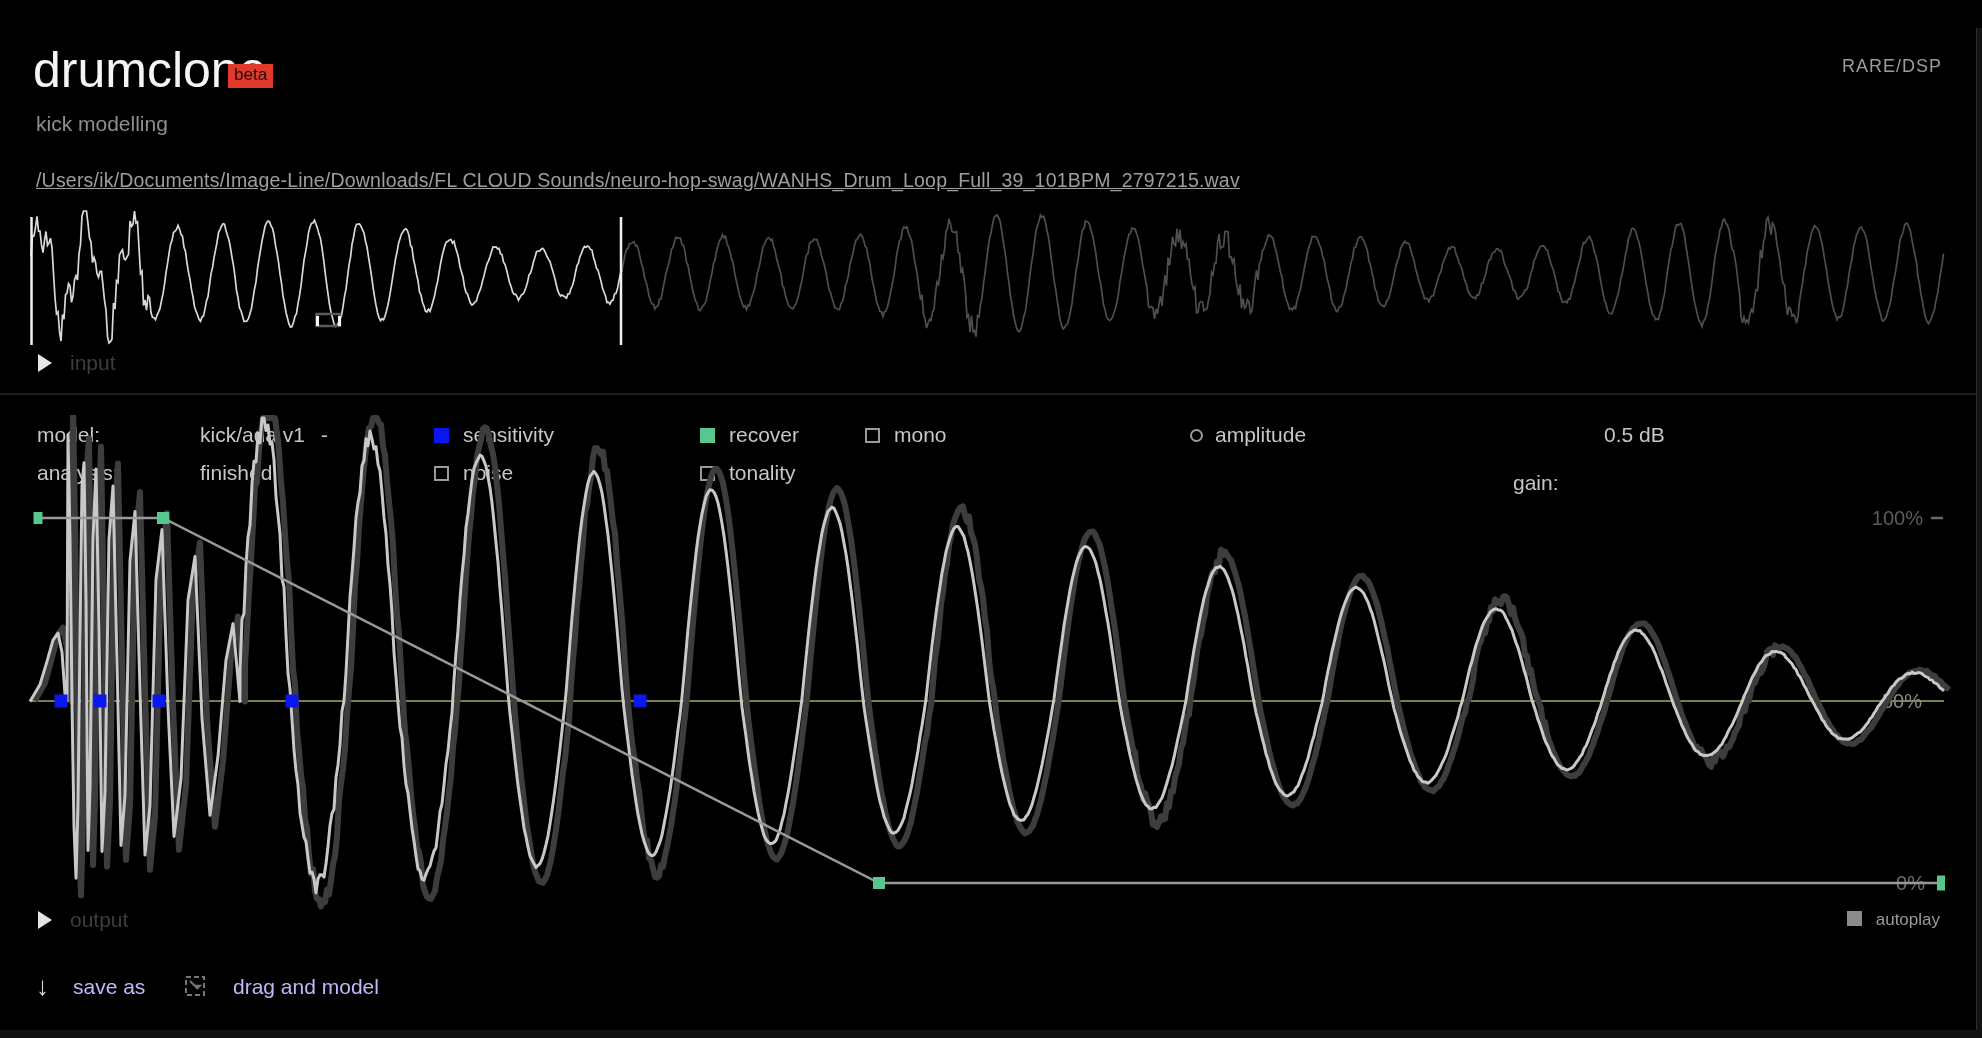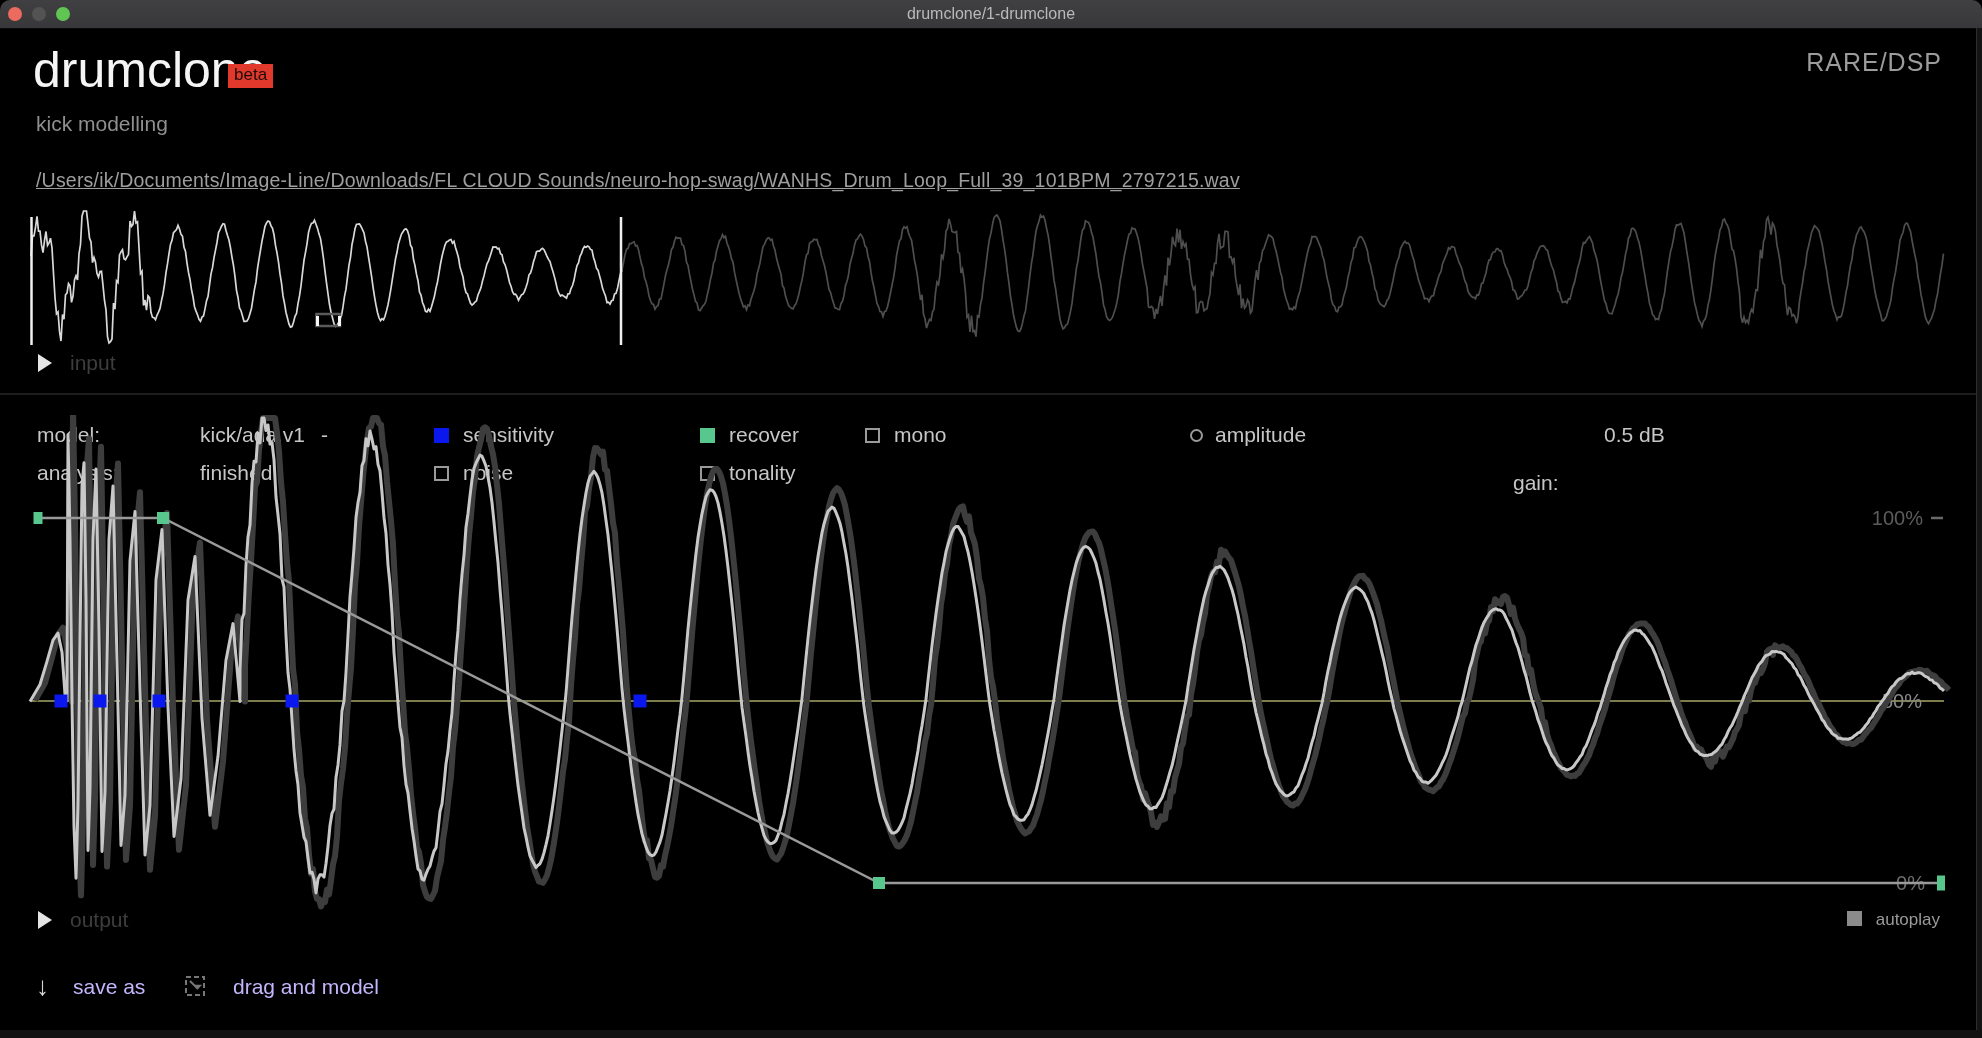--- a/index.html
+++ b/index.html
@@ -7,21 +7,21 @@
   #app{position:relative;width:1982px;height:1038px;background:#000;overflow:hidden;}
   .titlebar{position:absolute;top:0;left:0;width:100%;height:28px;background:linear-gradient(#404042,#38383a);border-radius:10px 10px 0 0;border-bottom:1px solid #0a0a0a;}
   .title-text{position:absolute;top:0;left:0;width:100%;height:28px;line-height:28px;text-align:center;color:#b9b9b9;font-size:16px;}
   .tl{position:absolute;top:7px;width:14px;height:14px;border-radius:50%;}
   .tl-red{left:8px;background:#ed6a5e;}
   .tl-mid{left:32px;background:#535353;}
   .tl-green{left:56px;background:#61c554;}
   .logo{position:absolute;left:33px;top:42px;font-size:50px;font-weight:200;color:#f5f5f5;letter-spacing:0px;line-height:56px;}
   .beta-badge{position:absolute;left:228px;top:64px;background:#e13a2c;color:#200a08;font-size:17px;padding:1px 6px 3px 6px;}
   .subtitle{position:absolute;left:36px;top:112px;font-size:21px;color:#8f8f8f;}
-  .brand{position:absolute;right:40px;top:48px;font-size:25px;color:#9c9c9c;letter-spacing:1px;}
+  .brand{position:absolute;right:40px;top:56px;font-size:18px;color:#9c9c9c;letter-spacing:1px;}
   .file-path{position:absolute;left:36px;top:169px;font-size:19.5px;color:#9e9e9e;text-decoration:underline;letter-spacing:0.2px;cursor:pointer;}
   svg{position:absolute;left:0;display:block;}
   #in-svg{top:205px;}
   #out-svg{top:415px;}
   .play-tri{position:absolute;width:0;height:0;border-top:9px solid transparent;border-bottom:9px solid transparent;border-left:14px solid #e5e5e5;cursor:pointer;}
   .dim-label{position:absolute;font-size:21px;color:#3d3d3d;}
   .divider{position:absolute;left:0;top:393px;width:100%;height:2px;background:#1d1d1d;}
   .ctl{position:absolute;font-size:21px;color:#c6c6c6;white-space:nowrap;}
   .cb{display:inline-block;width:15px;height:15px;vertical-align:-1px;margin-right:14px;}
   .cb-empty{background:transparent;border:2px solid #9a9a9a;width:11px;height:11px;}
@@ -37,26 +37,20 @@
   .footer-item{position:absolute;top:975px;font-size:21px;color:#c4b5fd;cursor:pointer;}
   #drag-icon{position:absolute;left:183px;top:974px;}
   .edge-right{position:absolute;right:0;top:28px;bottom:0;width:5px;background:#141414;border-left:1px solid #2e2e2e;}
   .edge-bottom{position:absolute;left:0;bottom:0;width:100%;height:8px;background:#121212;}
 </style>
 </head>
 <body>
 
 <div id="app">
 
-  <div class="titlebar">
-    <span class="tl tl-red"></span>
-    <span class="tl tl-mid"></span>
-    <span class="tl tl-green"></span>
-    <div class="title-text">drumclone/1-drumclone</div>
-  </div>
 
   <div class="logo">drumclone</div>
   <div class="beta-badge">beta</div>
   <div class="subtitle">kick modelling</div>
   <div class="brand">RARE/DSP</div>
 
   <div class="file-path">/Users/ik/Documents/Image-Line/Downloads/FL CLOUD Sounds/neuro-hop-swag/WANHS_Drum_Loop_Full_39_101BPM_2797215.wav</div>
 
   <svg id="in-svg" width="1982" height="150">
     <g id="in-wave">

